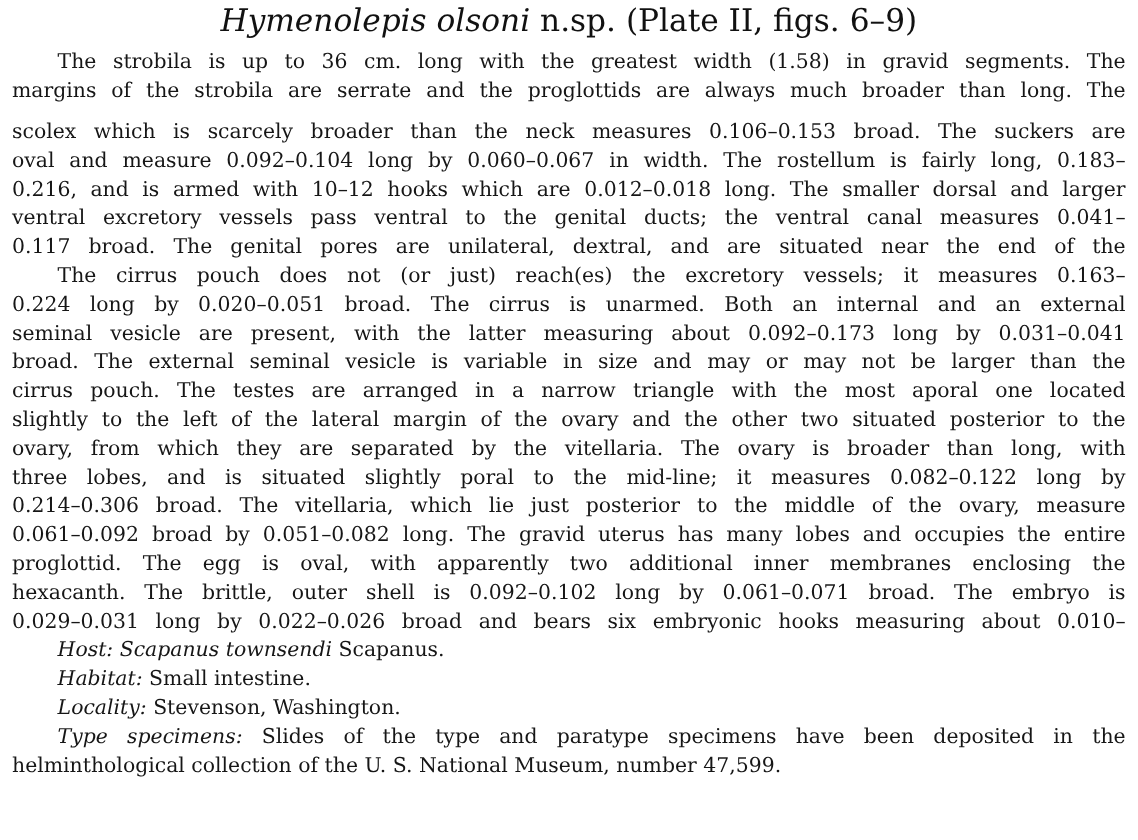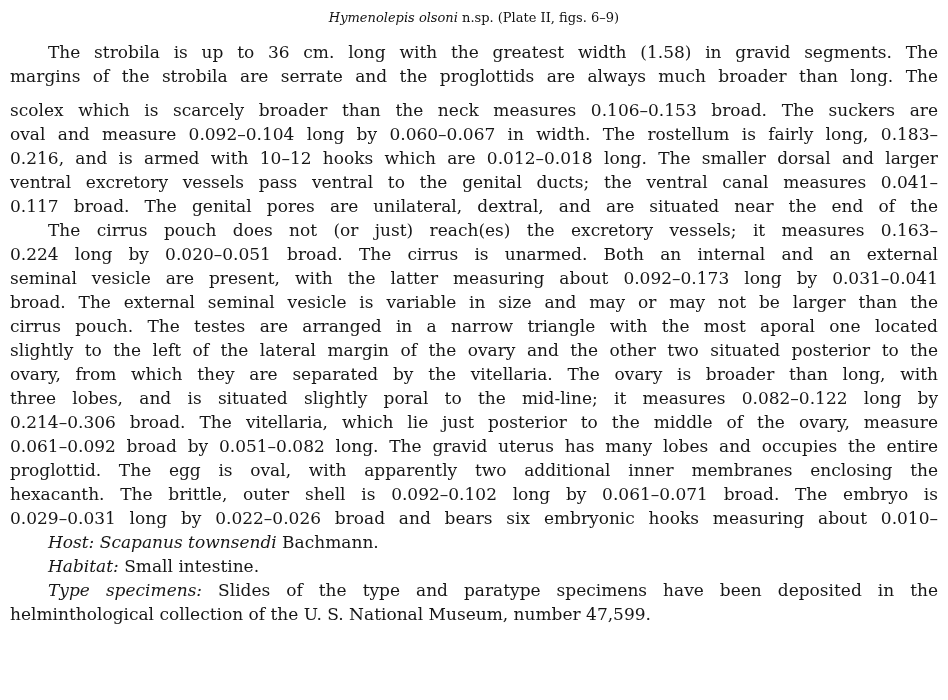--- a/index.html
+++ b/index.html
@@ -14,21 +14,21 @@
     padding: 6px 10px 0 10px;
     background: #ffffff;
     color: #161616;
     font-family: "DejaVu Serif", serif;
     font-size: 17px;
     line-height: 24px;
     overflow: hidden;
   }
   .title {
     margin: 0 0 10px 0;
-    font-size: 13px;
+    font-size: 26px;
     font-weight: normal;
     line-height: 24px;
     text-align: center;
     color: #111111;
   }
   .italic { font-style: italic; }
   .para { margin: 0; }
   .para.gap { margin-top: 10px; }
   .line {
     text-align: justify;
@@ -71,19 +71,20 @@
     <div class="line">ovary, from which they are separated by the vitellaria.  The ovary is broader than long, with</div>
     <div class="line">three lobes, and is situated slightly poral to the mid-line; it measures 0.082–0.122 long by</div>
     <div class="line">0.214–0.306 broad.  The vitellaria, which lie just posterior to the middle of the ovary, measure</div>
     <div class="line">0.061–0.092 broad by 0.051–0.082 long.  The gravid uterus has many lobes and occupies the entire</div>
     <div class="line">proglottid.  The egg is oval, with apparently two additional inner membranes enclosing the</div>
     <div class="line">hexacanth.  The brittle, outer shell is 0.092–0.102 long by 0.061–0.071 broad.  The embryo is</div>
     <div class="line">0.029–0.031 long by 0.022–0.026 broad and bears six embryonic hooks measuring about 0.010–</div>
   </div>
 
   <div class="para">
-    <div class="line last indent"><span class="italic">Host:</span><span class="italic"> Scapanus townsendi</span><span> Bachmann.</span></div>
+    <div class="line last indent"><span class="italic">Host:</span><span class="italic"> Scapanus townsendi</span><span> Scapanus.</span></div>
     <div class="line last indent"><span class="italic">Habitat:</span><span> Small intestine.</span></div>
+    <div class="line last indent"><span class="italic">Locality:</span><span> Stevenson, Washington.</span></div>
     <div class="line indent"><span class="italic">Type specimens:</span><span>  Slides of the type and paratype specimens have been deposited in the</span></div>
     <div class="line last">helminthological collection of the U. S. National Museum, number 47,599.</div>
   </div>
 
 </div>
 
 </body></html>

